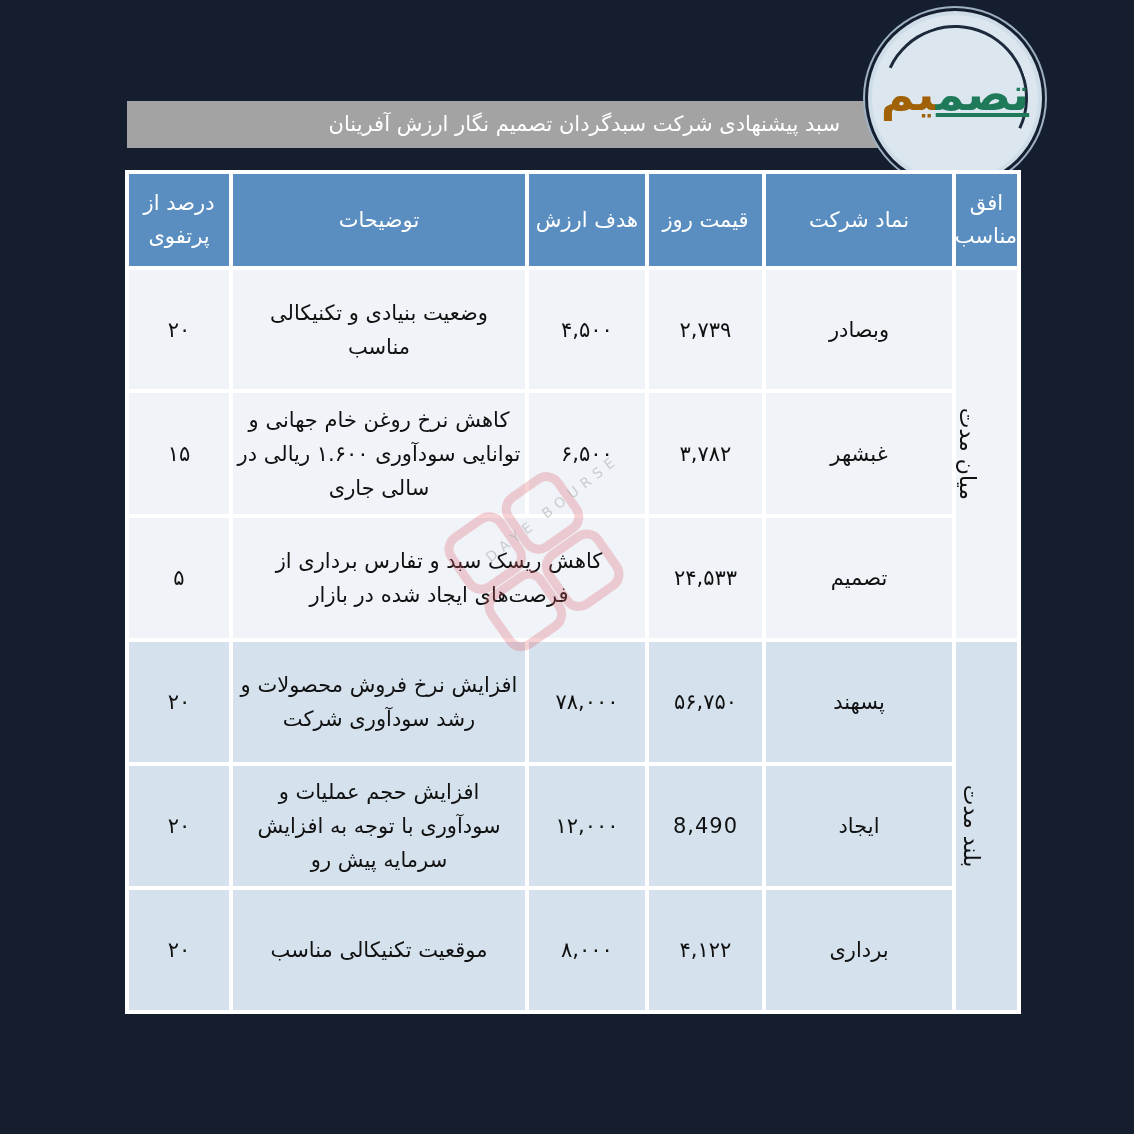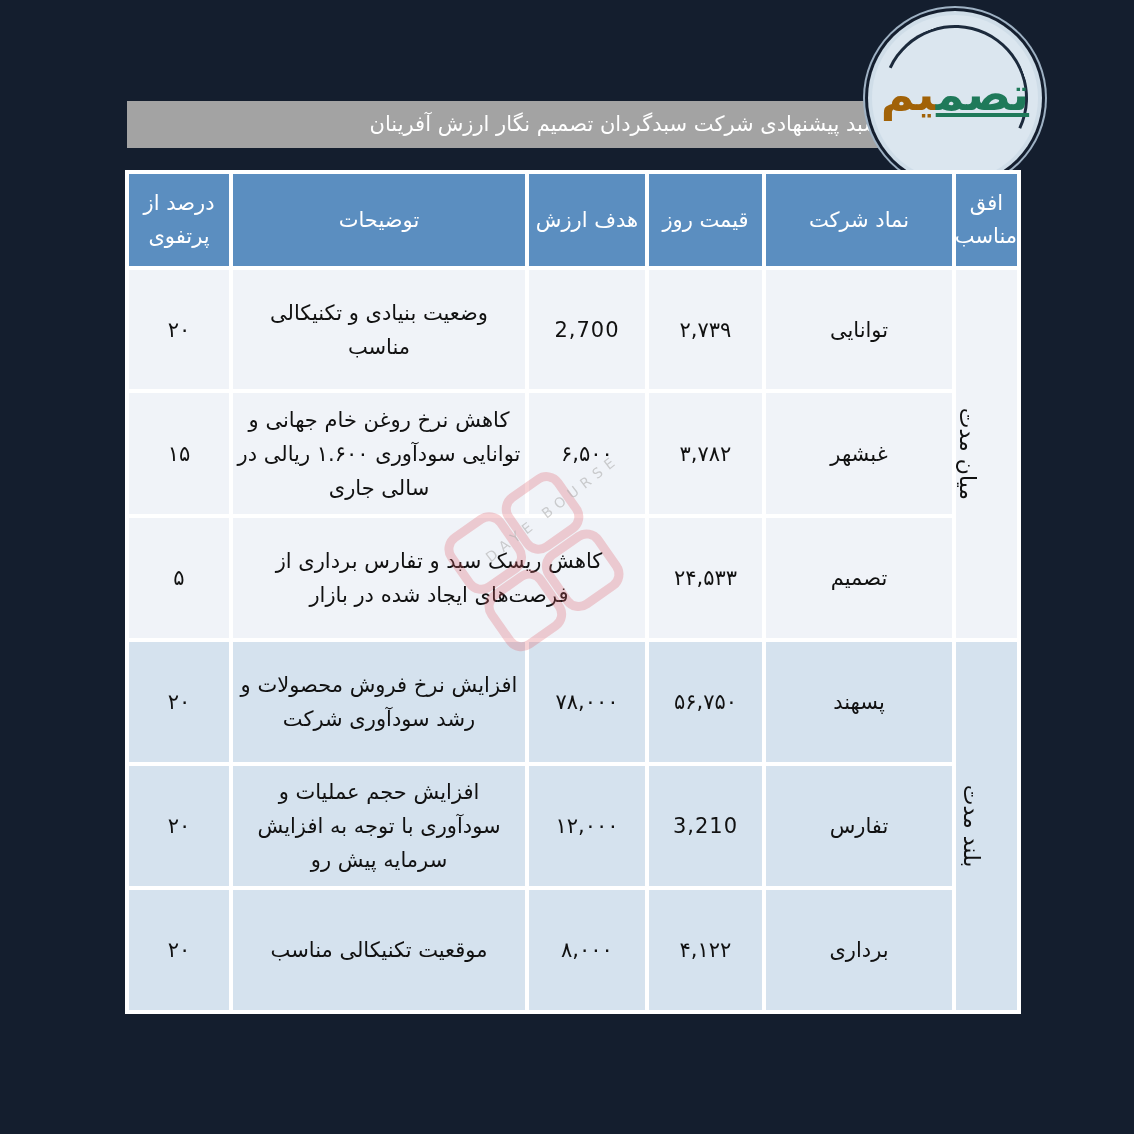--- a/index.html
+++ b/index.html
@@ -1,17 +1,17 @@
 <!DOCTYPE html>
 <html><head>
 <meta charset="utf-8">
 <style>
   html,body{margin:0;padding:0;}
   body{width:1134px;height:1134px;background:#141e2e;position:relative;overflow:hidden;font-family:"DejaVu Sans",sans-serif;}
-  .title-bar{position:absolute;left:127px;top:101px;width:753px;height:47px;background:#a3a3a3;padding-left:41px;}
+  .title-bar{position:absolute;left:127px;top:101px;width:753px;height:47px;background:#a3a3a3;}
   .title-text{position:absolute;right:40px;top:0;height:47px;line-height:47px;color:#ffffff;font-size:21px;direction:rtl;white-space:nowrap;}
   .logo{position:absolute;left:872px;top:15px;width:166px;height:166px;border-radius:50%;background:#dbe6ef;box-shadow:0 0 0 4px #cfdde8, 0 0 0 7px #141e2e, 0 0 0 9px #9fb2c4;}
   .logo-ring{position:absolute;left:10px;top:10px;right:10px;bottom:10px;border-radius:50%;border:3px solid #1c2a3c;border-left-color:transparent;border-bottom-color:transparent;transform:rotate(-20deg);}
   .logo-text{position:absolute;left:0;right:0;top:52px;text-align:center;font-size:46px;font-weight:bold;direction:rtl;letter-spacing:-2px;}
   .logo-text .g{color:#1f7a5a;text-decoration:underline;}
   .logo-text .b{color:#a16207;}
   table.basket{position:absolute;left:125px;top:170px;width:896px;height:841px;border-collapse:separate;border-spacing:4px;background:#ffffff;direction:rtl;table-layout:fixed;}
   table.basket th{background:#5b8ec0;color:#ffffff;font-weight:normal;font-size:21px;line-height:33px;text-align:center;vertical-align:middle;padding:0;}
   table.basket td{font-size:21px;color:#111;text-align:center;vertical-align:middle;padding:0 4px;line-height:34px;}
   tr.mid td{background:#f0f3f8;}
@@ -49,23 +49,23 @@
       <th>نماد شرکت</th>
       <th>قیمت روز</th>
       <th>هدف ارزش</th>
       <th>توضیحات</th>
       <th>درصد از پرتفوی</th>
     </tr>
   </thead>
   <tbody>
     <tr class="mid" style="height:119px">
       <td class="horizon" rowspan="3"><span class="vert">میان مدت</span></td>
-      <td>توانایی</td>
+      <td>وبصادر</td>
       <td class="num">۲,۷۳۹</td>
-      <td class="num">2,700</td>
+      <td class="num">۴,۵۰۰</td>
       <td>وضعیت بنیادی و تکنیکالی مناسب</td>
       <td class="num">۲۰</td>
     </tr>
     <tr class="mid" style="height:121px">
       <td>غبشهر</td>
       <td class="num">۳,۷۸۲</td>
       <td class="num">۶,۵۰۰</td>
       <td>کاهش نرخ روغن خام جهانی و توانایی سودآوری ۱.۶۰۰ ریالی در سالی جاری</td>
       <td class="num">۱۵</td>
     </tr>
@@ -77,22 +77,22 @@
     </tr>
     <tr class="long" style="height:120px">
       <td class="horizon" rowspan="3"><span class="vert">بلند مدت</span></td>
       <td>پسهند</td>
       <td class="num">۵۶,۷۵۰</td>
       <td class="num">۷۸,۰۰۰</td>
       <td>افزایش نرخ فروش محصولات و رشد سودآوری شرکت</td>
       <td class="num">۲۰</td>
     </tr>
     <tr class="long" style="height:120px">
-      <td>تفارس</td>
-      <td class="num">3,210</td>
+      <td>ایجاد</td>
+      <td class="num">8,490</td>
       <td class="num">۱۲,۰۰۰</td>
       <td>افزایش حجم عملیات و سودآوری با توجه به افزایش سرمایه پیش رو</td>
       <td class="num">۲۰</td>
     </tr>
     <tr class="long" style="height:120px">
       <td>برداری</td>
       <td class="num">۴,۱۲۲</td>
       <td class="num">۸,۰۰۰</td>
       <td>موقعیت تکنیکالی مناسب</td>
       <td class="num">۲۰</td>

